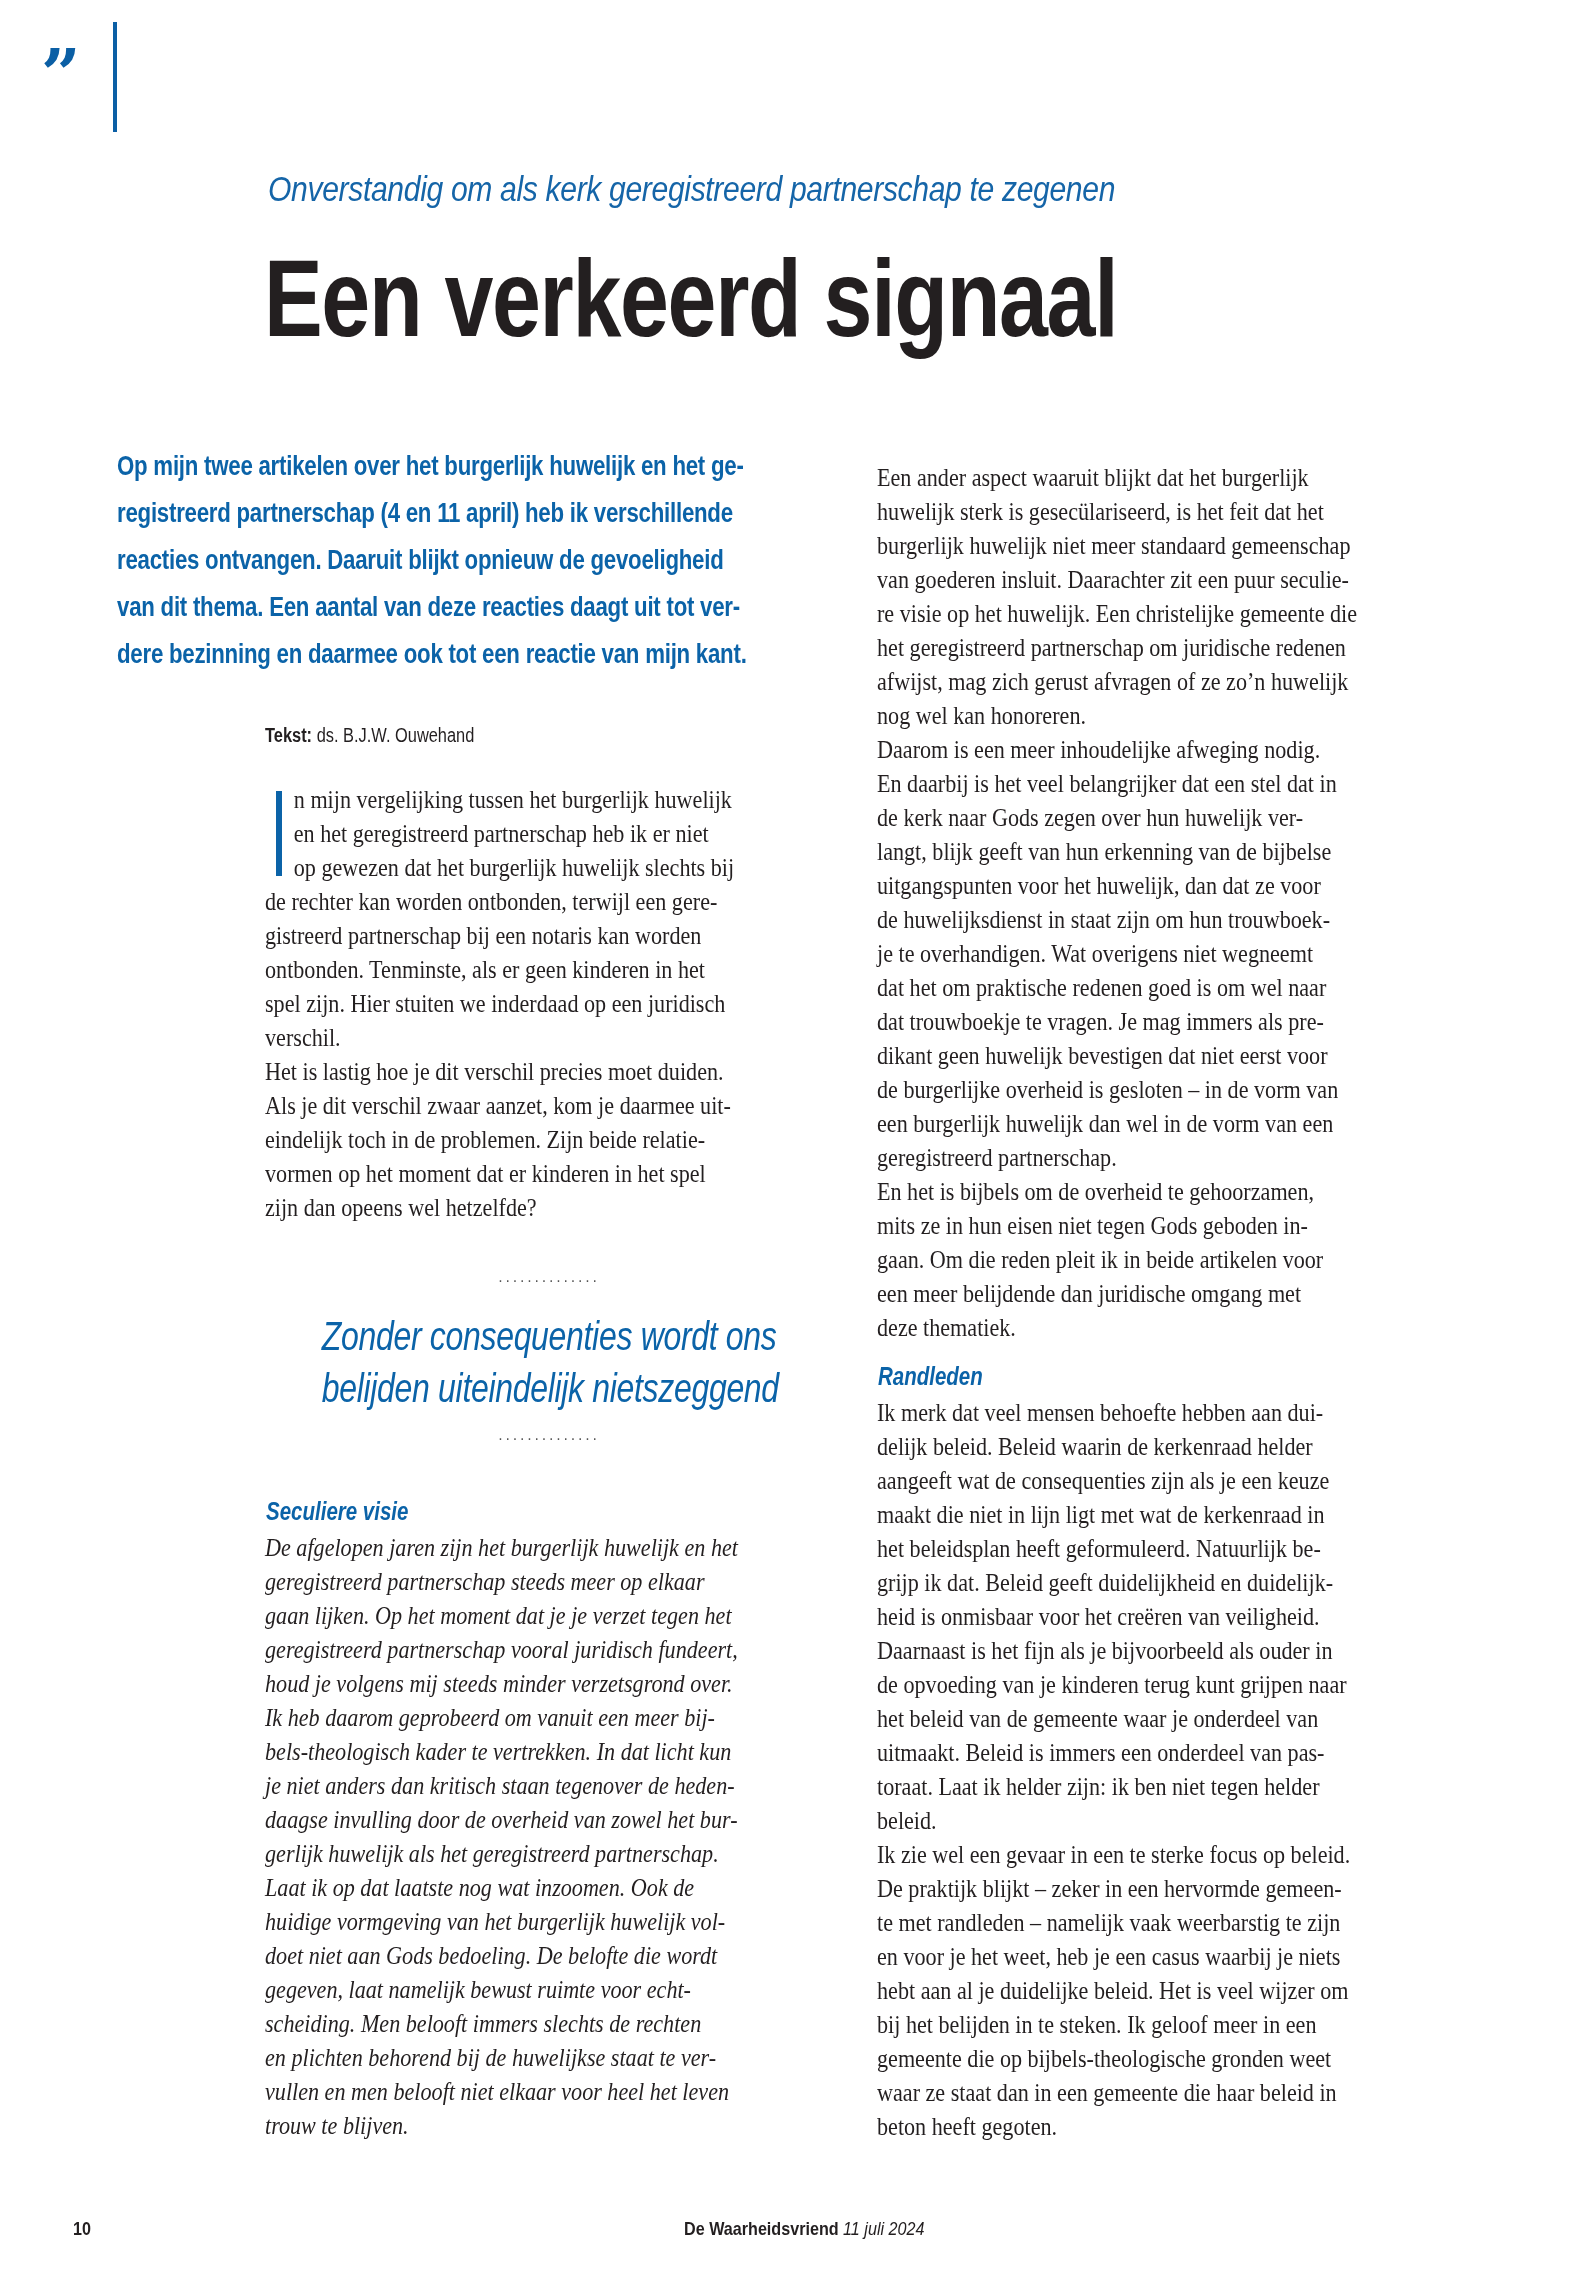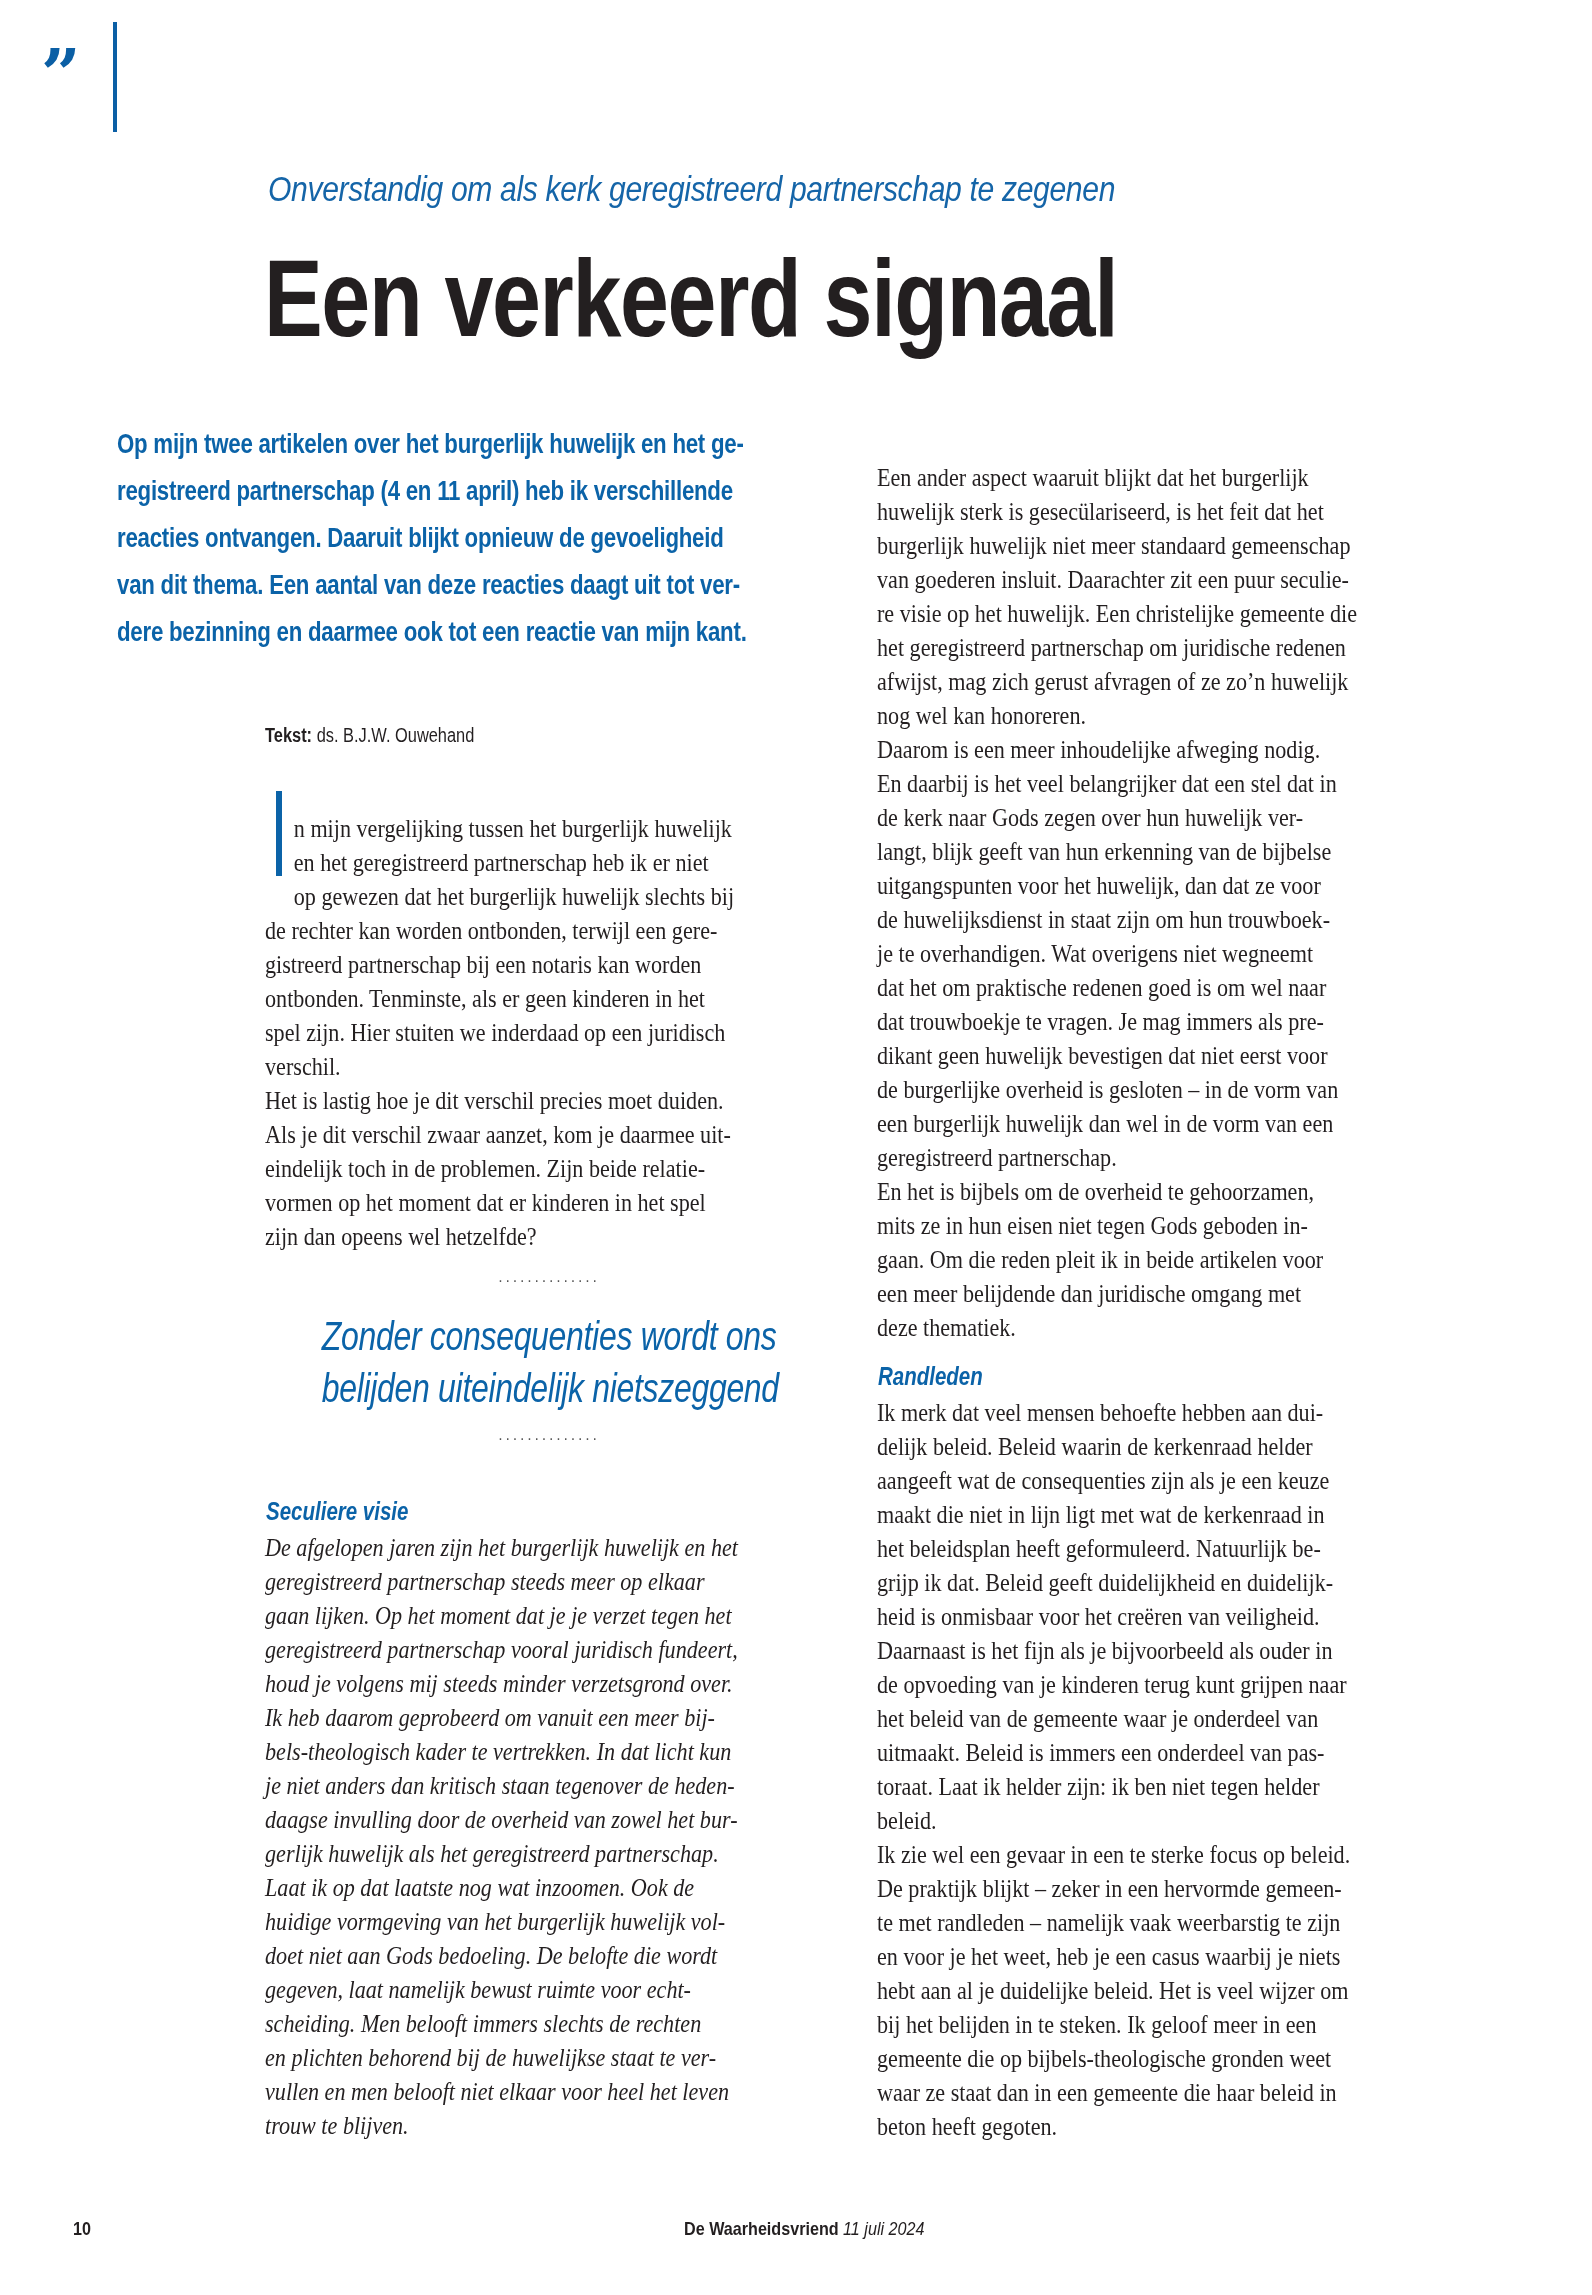--- a/index.html
+++ b/index.html
@@ -2,21 +2,21 @@
 <html style="font-size:14px"><head>
 <meta charset="utf-8">
 <style>
   html, body { margin: 0; padding: 0; background: #ffffff; }
   body { width: 1592px; height: 2295px; position: relative; overflow: hidden; color: #231f20; }
   .abs { position: absolute; }
   .quote-mark { left: 41px; top: 40px; font-family: "DejaVu Serif", serif; font-weight: bold; font-size: 69px; color: #0b5fa5; line-height: 1; }
   .header-bar { left: 113px; top: 21.6px; width: 3.5px; height: 110px; background: #0b5fa5; }
   .subtitle { left: 268px; top: 169px; font-family: "Liberation Sans", sans-serif; font-style: italic; font-weight: normal; font-size: 35px; color: #1565a8; transform: scaleX(0.86); transform-origin: left top; white-space: nowrap; letter-spacing: -0.4px; }
   .title { left: 264px; top: 243px; font-family: "Liberation Sans", sans-serif; font-weight: bold; font-size: 110px; color: #231f20; transform: scaleX(0.8); transform-origin: left top; white-space: nowrap; letter-spacing: -1.7px; line-height: 1; }
-  .intro { left: 117px; top: 424px; width: 863px; }
+  .intro { left: 117px; top: 446px; width: 863px; }
   .intro-line { display: block; font-family: "Liberation Sans", sans-serif; font-weight: bold; font-size: 28.5px; color: #0b63a8; height: 47px; line-height: 38px; transform: scaleX(0.78); transform-origin: left top; white-space: nowrap; letter-spacing: -0.3px; }
   .byline { left: 265px; top: 724px; font-family: "Liberation Sans", sans-serif; font-size: 20px; color: #231f20; transform: scaleX(0.82); transform-origin: left top; white-space: nowrap; }
   .byline b { font-weight: bold; }
   .col { position: absolute; width: 587px; }
   .line { display: block; height: 34px; line-height: 34px; font-family: "Liberation Serif", serif; font-size: 24.6px; white-space: nowrap; transform: scaleX(0.9); transform-origin: left center; color: #231f20; }
   .dropcap-bar { left: 276px; top: 791px; width: 6px; height: 85px; background: #0b63a8; }
   .dots { font-family: "DejaVu Sans", sans-serif; font-size: 14px; color: #555; letter-spacing: 2.8px; white-space: nowrap; line-height: 1; }
   .pullquote { left: 265px; width: 568px; text-align: center; }
   .pq-line { display: block; font-family: "Liberation Sans", sans-serif; font-style: italic; font-size: 40px; color: #0b63a8; height: 52px; line-height: 52px; white-space: nowrap; transform: scaleX(0.8); transform-origin: center center; letter-spacing: -0.4px; }
   .subhead { font-family: "Liberation Sans", sans-serif; font-style: italic; font-weight: bold; font-size: 25px; color: #0b63a8; transform: scaleX(0.82); transform-origin: left top; white-space: nowrap; line-height: 1; }
@@ -40,21 +40,21 @@
   <span class="intro-line">van dit thema. Een aantal van deze reacties daagt uit tot ver-</span>
   <span class="intro-line">dere bezinning en daarmee ook tot een reactie van mijn kant.</span>
 </div>
 
 <div class="abs byline">
   <b>Tekst:</b>
   <span>ds. B.J.W. Ouwehand</span>
 </div>
 
 <div class="abs dropcap-bar" title="I"></div>
-<div class="col" id="left-s1" style="left:265px; top:812px;">
+<div class="col" id="left-s1" style="left:265px; top:783px;">
     <span class="line" style="padding-left: 32px;">n mijn vergelijking tussen het burgerlijk huwelijk</span>
     <span class="line" style="padding-left: 32px;">en het geregistreerd partnerschap heb ik er niet</span>
     <span class="line" style="padding-left: 32px;">op gewezen dat het burgerlijk huwelijk slechts bij</span>
     <span class="line">de rechter kan worden ontbonden, terwijl een gere-</span>
     <span class="line">gistreerd partnerschap bij een notaris kan worden</span>
     <span class="line">ontbonden. Tenminste, als er geen kinderen in het</span>
     <span class="line">spel zijn. Hier stuiten we inderdaad op een juridisch</span>
     <span class="line">verschil.</span>
     <span class="line">Het is lastig hoe je dit verschil precies moet duiden.</span>
     <span class="line">Als je dit verschil zwaar aanzet, kom je daarmee uit-</span>

